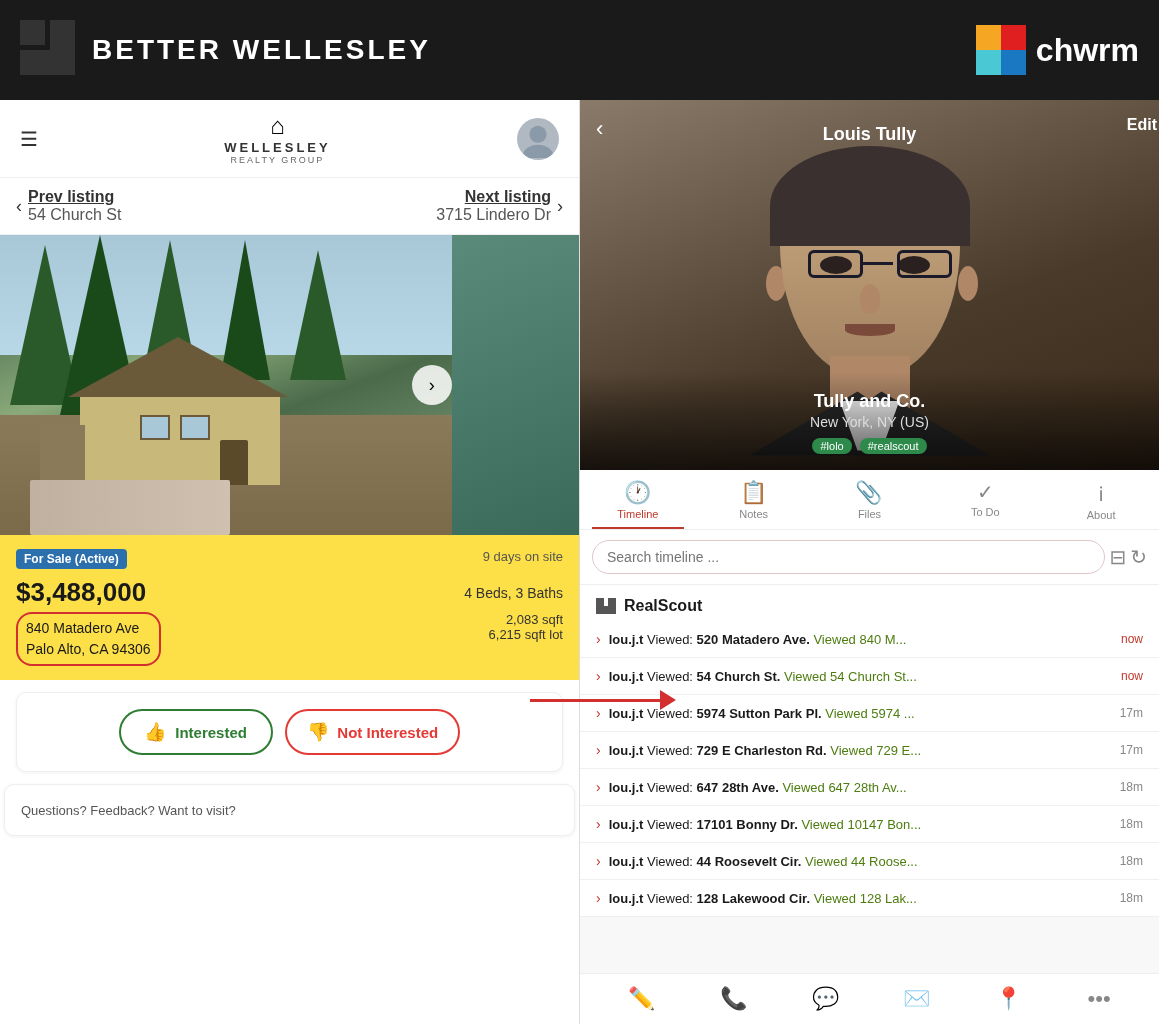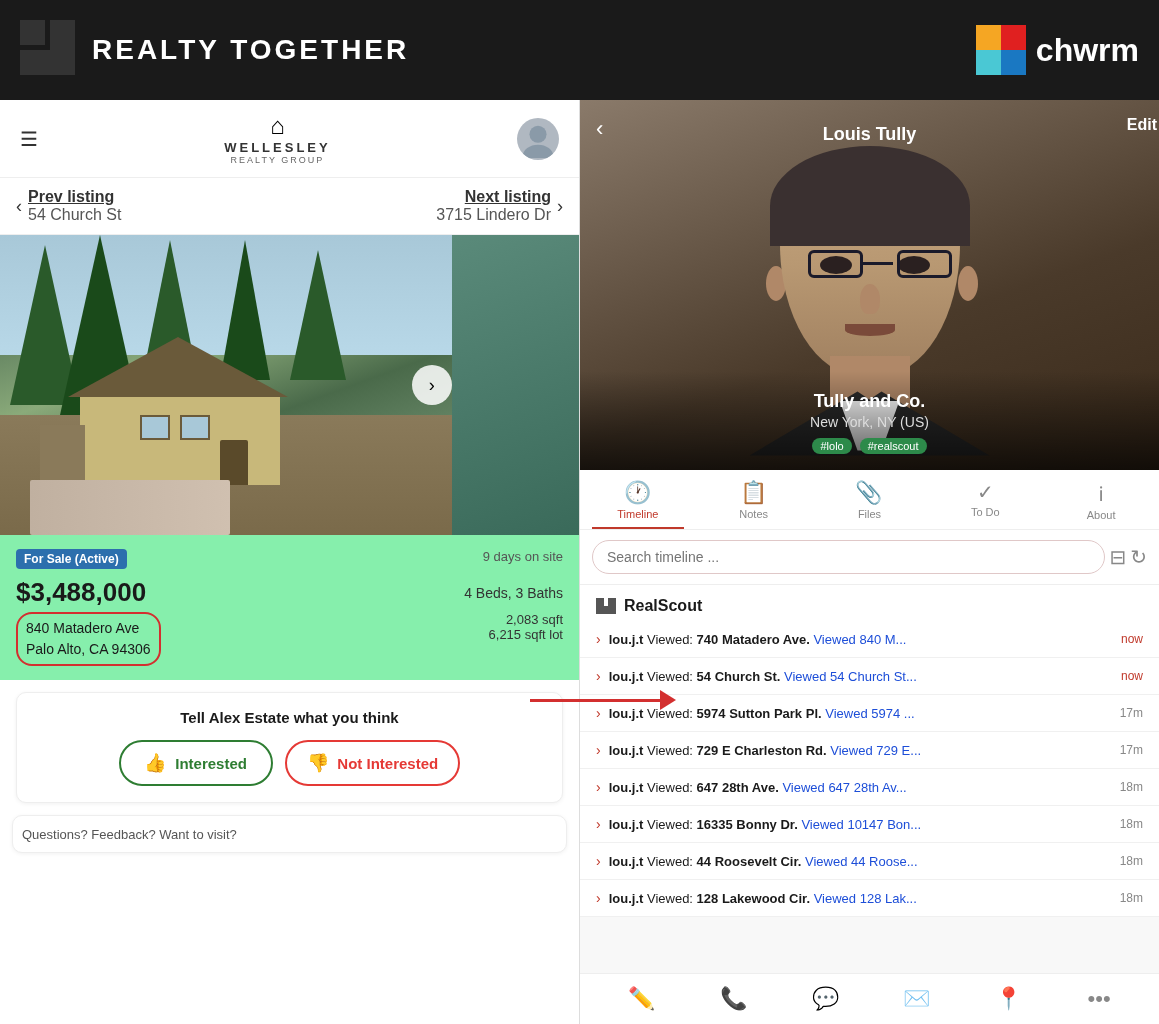--- a/index.html
+++ b/index.html
@@ -147,21 +147,21 @@
       align-items: center;
       justify-content: center;
       font-size: 18px;
       cursor: pointer;
       z-index: 10;
     }
 
     
     .property-details {
       padding: 14px 16px;
-      background: #86efac;
+      background: #fde047;
     }
     .property-top-row {
       display: flex;
       justify-content: space-between;
       align-items: flex-start;
       margin-bottom: 8px;
     }
     .for-sale-badge {
       background: #2c6fad;
       color: white;
@@ -277,25 +277,25 @@
       background: white;
       color: #e53935;
       font-size: 15px;
       font-weight: 600;
       cursor: pointer;
     }
     .thumb-icon { font-size: 18px; }
 
     
     .questions-section {
-      margin: 0 12px 16px;
+      margin: 0 4px 16px;
       background: white;
       border: 1px solid #eee;
       border-radius: 10px;
-      padding: 9px;
+      padding: 16px;
       box-shadow: 0 1px 4px rgba(0,0,0,0.06);
     }
     .questions-text {
       font-size: 13px;
       color: #555;
     }
 
     
     .right-panel {
       width: 579px;
@@ -464,21 +464,21 @@
       font-size: 14px;
       margin-right: 8px;
       flex-shrink: 0;
     }
     .timeline-content {
       flex: 1;
       font-size: 13px;
       color: #1a1a1a;
     }
     .timeline-highlight { font-weight: 600; }
-    .timeline-preview { color: #1d4ed8; }
+    .timeline-preview { color: #4d7c0f; }
     .timeline-time {
       font-size: 12px;
       color: #c0392b;
       font-weight: 500;
       flex-shrink: 0;
       margin-left: 8px;
     }
 
     
     .bottom-action-bar {
@@ -648,21 +648,21 @@
 </head>
 <body>
 
 <div class="top-banner">
   <div style="display:flex; align-items:center; gap:12px;">
     <svg width="60" height="60" viewBox="0 0 60 60">
       <rect x="0" y="0" width="25" height="25" fill="#333"></rect>
       <rect x="0" y="30" width="55" height="25" fill="#333"></rect>
       <rect x="30" y="0" width="25" height="50" fill="#333"></rect>
     </svg>
-    <span style="color:white;font-size:28px;font-weight:700;letter-spacing:3px;">REALTY TOGETHER</span>
+    <span style="color:white;font-size:28px;font-weight:700;letter-spacing:3px;">BETTER WELLESLEY</span>
   </div>
   <div class="banner-right">
     <div class="color-squares">
       <div class="sq sq-orange"></div>
       <div class="sq sq-red"></div>
       <div class="sq sq-teal"></div>
       <div class="sq sq-blue"></div>
     </div>
     <span style="color:white;font-size:32px;font-weight:700;">chwrm</span>
   </div>
@@ -751,21 +751,20 @@
           <div>Palo Alto, CA 94306</div>
         </div>
         <div class="sqft-info">
           <div>2,083 sqft</div>
           <div>6,215 sqft lot</div>
         </div>
       </div>
     </div>
 
     <div class="tell-alex-section">
-      <div class="tell-alex-title">Tell Alex Estate what you think</div>
       <div class="interest-buttons">
         <button class="btn-interested">
           <span class="thumb-icon">👍</span>
           <span>Interested</span>
         </button>
         <button class="btn-not-interested">
           <span class="thumb-icon">👎</span>
           <span>Not Interested</span>
         </button>
       </div>
@@ -863,21 +862,21 @@
         </svg>
         <span class="realscout-title">RealScout</span>
       </div>
 
       <div class="timeline-items" id="timeline-items-container">
       <div class="timeline-item">
       <span class="timeline-chevron">›</span>
       <span class="timeline-content">
         <span class="timeline-highlight">lou.j.t</span>
         <span> Viewed: </span>
-        <span class="timeline-highlight">740 Matadero Ave.</span>
+        <span class="timeline-highlight">520 Matadero Ave.</span>
         <span class="timeline-preview"> Viewed 840 M...</span>
       </span>
       <span class="timeline-time" style="color:#c0392b">now</span>
     </div>
           <div class="timeline-item">
       <span class="timeline-chevron">›</span>
       <span class="timeline-content">
         <span class="timeline-highlight">lou.j.t</span>
         <span> Viewed: </span>
         <span class="timeline-highlight">54 Church St.</span>
@@ -913,21 +912,21 @@
         <span class="timeline-highlight">647 28th Ave.</span>
         <span class="timeline-preview"> Viewed 647 28th Av...</span>
       </span>
       <span class="timeline-time" style="color:#888">18m</span>
     </div>
           <div class="timeline-item">
       <span class="timeline-chevron">›</span>
       <span class="timeline-content">
         <span class="timeline-highlight">lou.j.t</span>
         <span> Viewed: </span>
-        <span class="timeline-highlight">16335 Bonny Dr.</span>
+        <span class="timeline-highlight">17101 Bonny Dr.</span>
         <span class="timeline-preview"> Viewed 10147 Bon...</span>
       </span>
       <span class="timeline-time" style="color:#888">18m</span>
     </div>
           <div class="timeline-item">
       <span class="timeline-chevron">›</span>
       <span class="timeline-content">
         <span class="timeline-highlight">lou.j.t</span>
         <span> Viewed: </span>
         <span class="timeline-highlight">44 Roosevelt Cir.</span>

